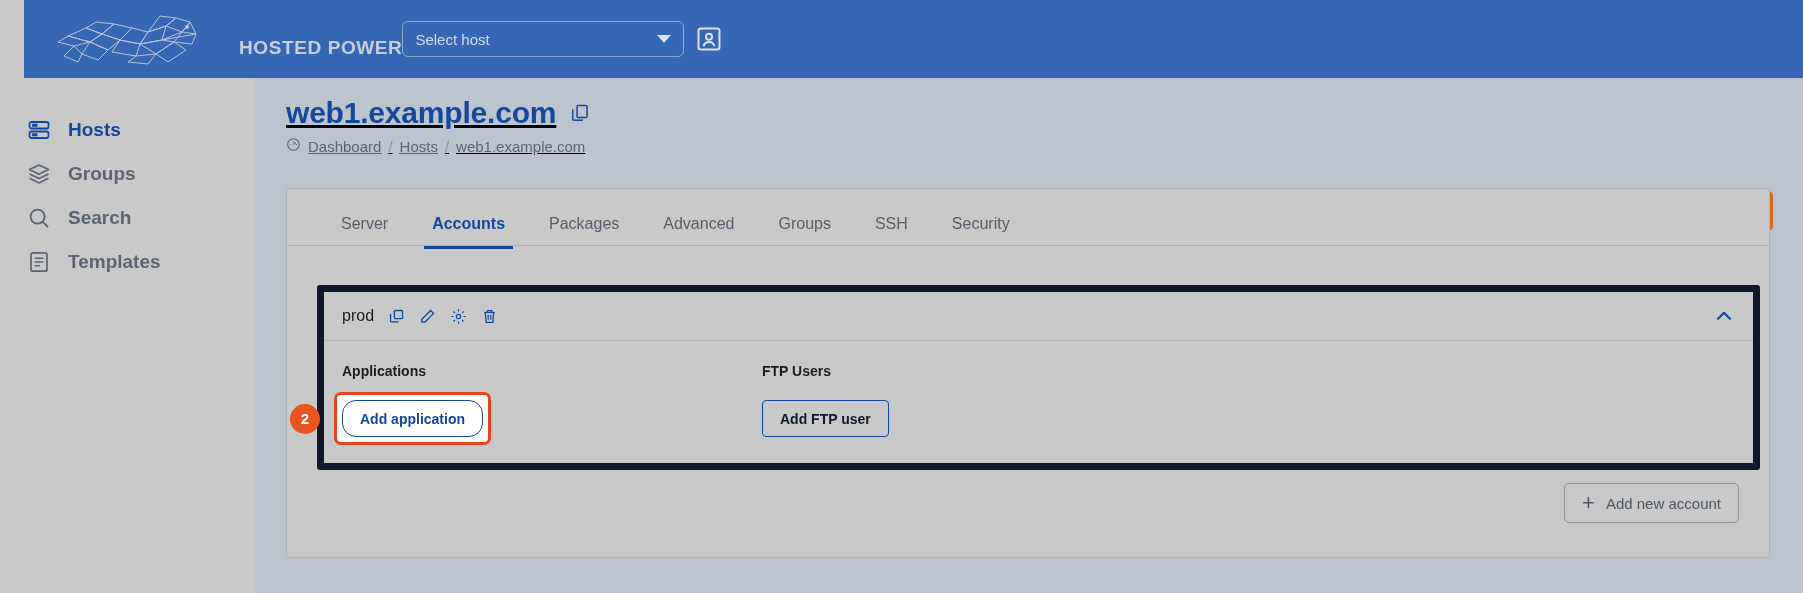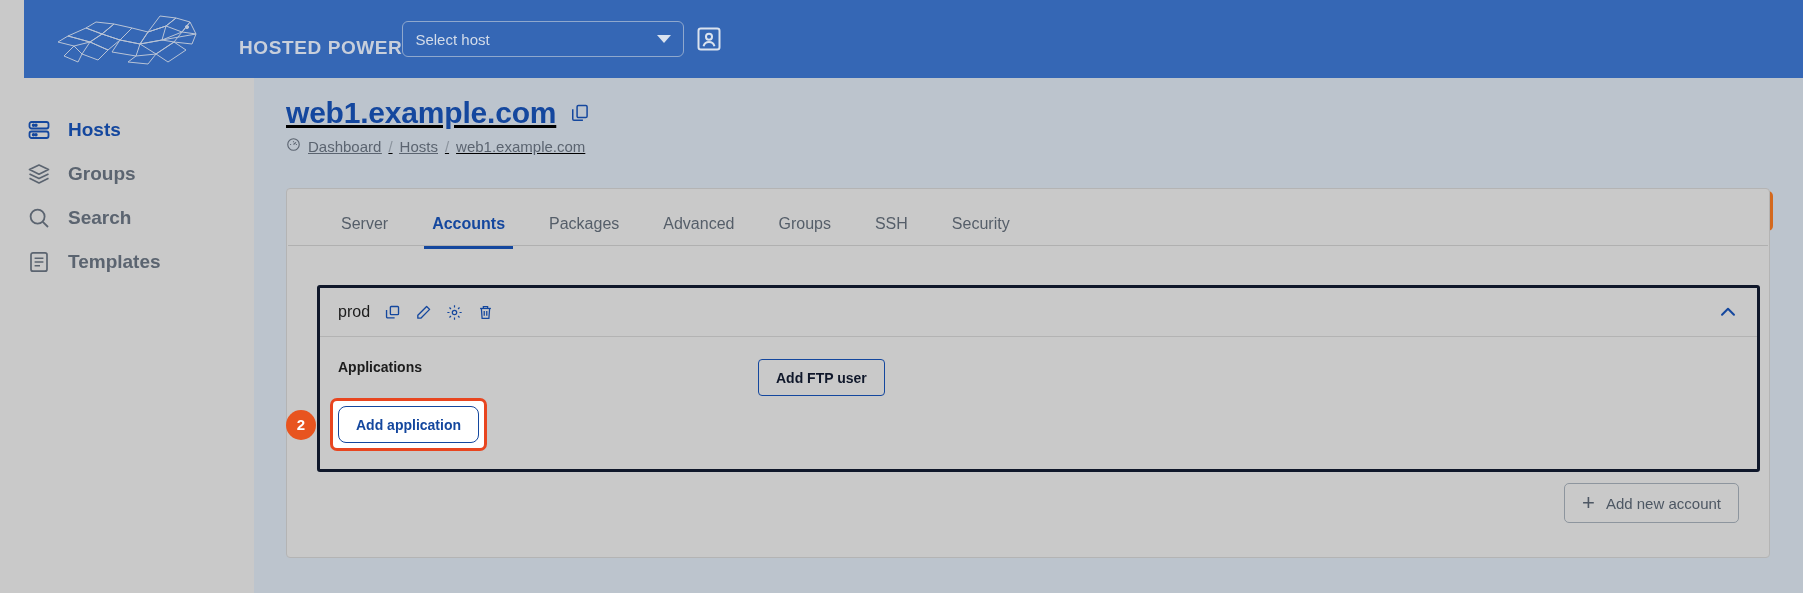--- a/index.html
+++ b/index.html
@@ -93,34 +93,34 @@
   .tab.active { color: #14479e; font-weight: bold; }
   .tab.active::after {
     content: ""; position: absolute; left: 14px; right: 14px; bottom: 0;
     height: 3px; background: #14479e;
   }
   .tabs-rule { height: 1px; background: #b0b0b0; margin: 0 1px; }
 
   
   .acct {
     position: absolute; left: 30px; top: 96px; width: 1443px;
-    background: #c9c9c9; border: 3px solid #0f172a; border-radius: 3px;
+    background: #c9c9c9; border: 7px solid #0f172a; border-radius: 3px;
   }
   .acct-head { height: 48px; display: flex; align-items: center; padding: 0 18px; justify-content: space-between; }
   .acct-head-l { display: flex; align-items: center; gap: 14px; }
   .acct-name { font-size: 16px; color: #1c1c1c; }
   .acct-icons { display: flex; align-items: center; gap: 14px; }
   .acct-icons span { display: flex; }
   .chev-up { color: #14479e; display:flex; }
   .acct-body { border-top: 1px solid #b3b3b3; padding: 22px 18px 26px 18px; display: flex; }
   .col-apps { width: 420px; }
   .col-ftp { width: 420px; }
-  .sec-label { font-size: 14px; font-weight: bold; color: #1c1c1c; margin-bottom: 31px; }
+  .sec-label { font-size: 14px; font-weight: bold; color: #1c1c1c; margin-bottom: 21px; }
   .btn-outline {
-    background: #fff; border: 1px solid #14479e; border-radius: 8px;
+    background: #fff; border: 1px solid #14479e; border-radius: 14px;
     color: #14479e; font-size: 14px; font-weight: bold; height: 37px;
     padding: 0 17px; display: inline-flex; align-items: center;
   }
   .btn-ghost {
     background: transparent; border: 1px solid #14479e; border-radius: 4px;
     color: #0f172a; font-size: 14px; font-weight: bold; height: 37px;
     padding: 0 17px; display: inline-flex; align-items: center;
   }
   .hl-wrap { position: relative; display: inline-block; }
   .hl-wrap::before {
@@ -376,20 +376,21 @@
         <div class="acct-body">
           <div class="col-apps">
             <div class="sec-label">Applications</div>
             <div class="hl-wrap">
               <span class="badge">2</span>
               <button class="btn-outline">Add application</button>
             </div>
           </div>
 
           <div class="col-ftp">
+            <div class="sec-label">FTP Users</div>
             <button class="btn-ghost">Add FTP user</button>
           </div>
         </div>
       </div>
 
       <div class="add-acct-row">
         <button class="btn-add-acct">
           <span class="plus">+</span>
           <span>Add new account</span>
         </button>

